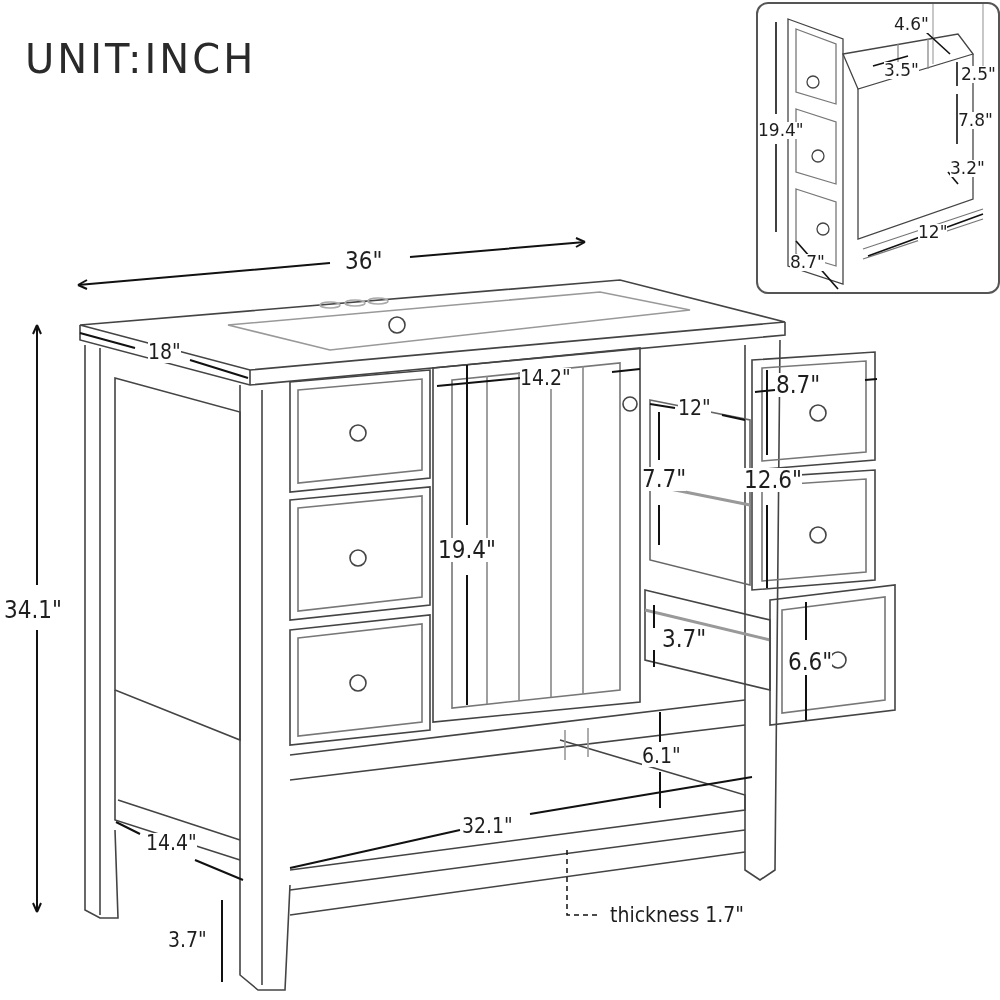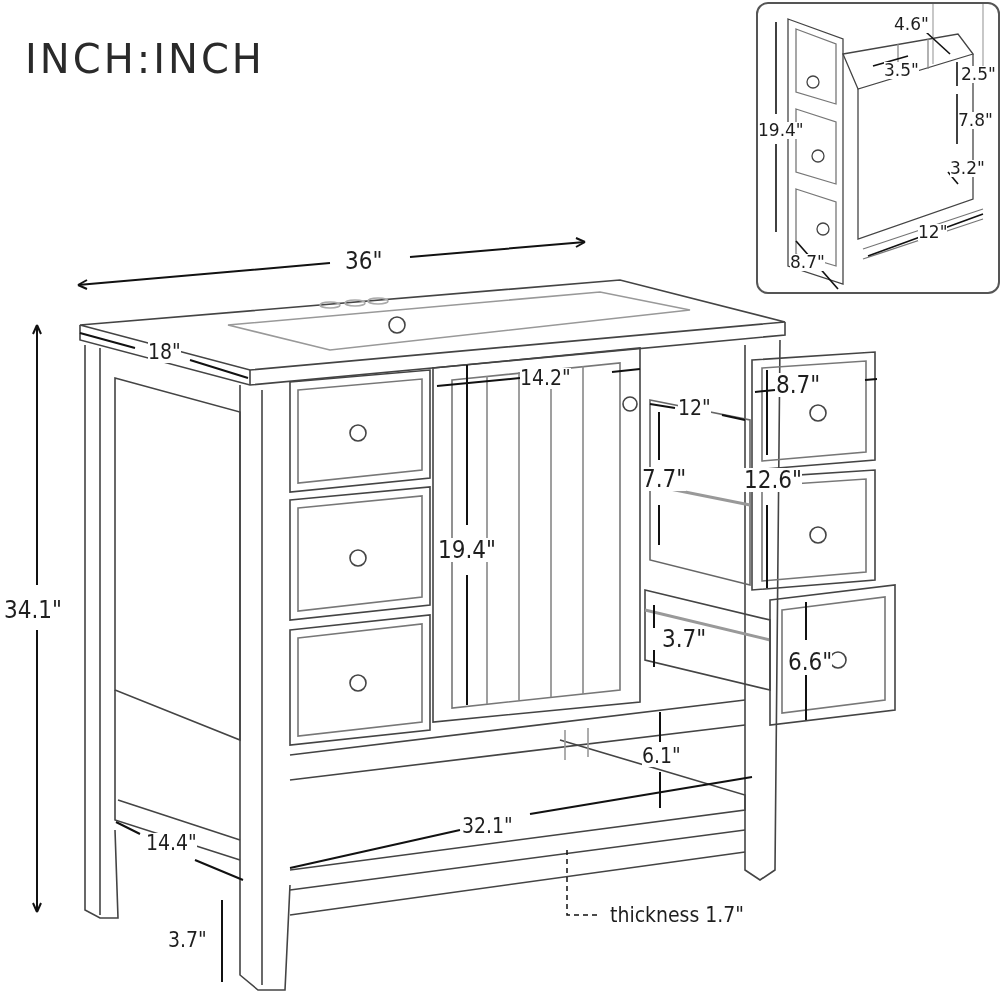--- a/index.html
+++ b/index.html
@@ -7,21 +7,21 @@
   .title{position:absolute;left:25px;top:36px;font-size:40px;letter-spacing:3px;color:#2a2a2a;font-family:"DejaVu Sans",sans-serif;}
   svg{position:absolute;left:0;top:0;}
   .lbl{position:absolute;font-size:21px;color:#1e1e1e;background:#fff;line-height:1;white-space:nowrap;font-family:"DejaVu Sans Condensed","DejaVu Sans",sans-serif;}
   .lbl.big{font-size:24px;}
   .inset{position:absolute;left:756px;top:2px;width:240px;height:288px;border:2px solid #555;border-radius:12px;background:#fff;overflow:hidden;}
   .ilbl{position:absolute;font-size:17px;color:#1e1e1e;background:#fff;line-height:1;white-space:nowrap;}
 </style>
 </head>
 <body>
 
-<div class="title">INCH:INCH</div>
+<div class="title">UNIT:INCH</div>
 
 <svg width="1000" height="1000" viewBox="0 0 1000 1000" fill="none" stroke="#444" stroke-width="1.6">
 
   <path d="M80 325 L620 280 L785 322 L250 370 Z"></path>
   <path d="M80 325 L80 340 L250 385 L785 335 L785 322"></path>
   <path d="M250 370 L250 385"></path>
 
   <path d="M228 325 L600 292 L690 310 L330 350 Z" stroke="#999"></path>
   <circle cx="397" cy="325" r="8"></circle>
   <ellipse cx="330" cy="305" rx="10" ry="3" stroke="#aaa"></ellipse>

